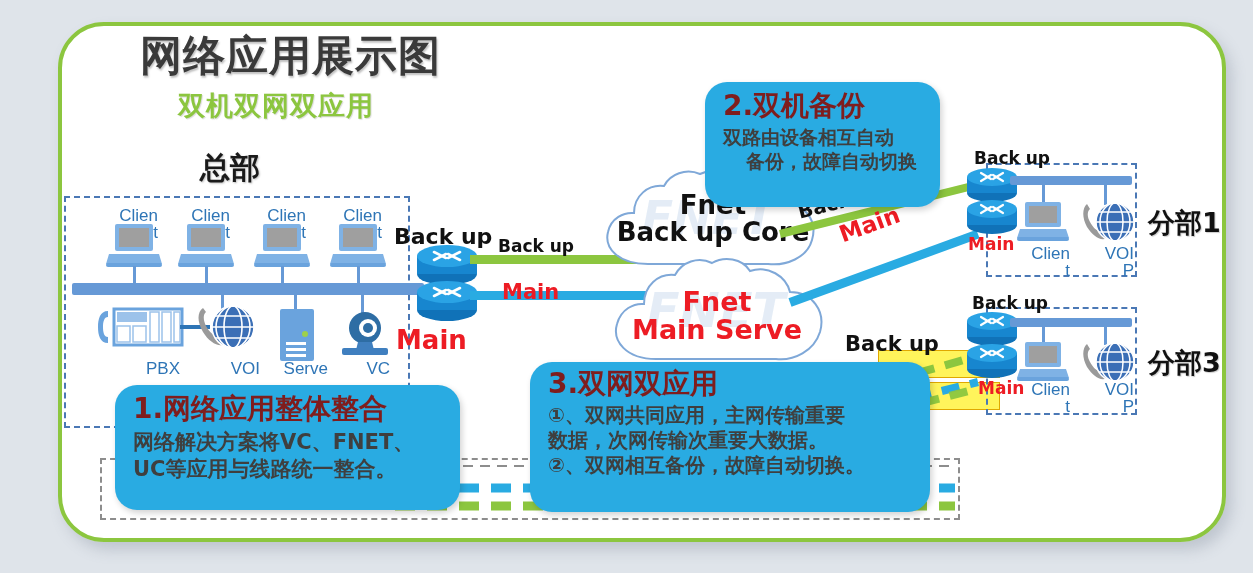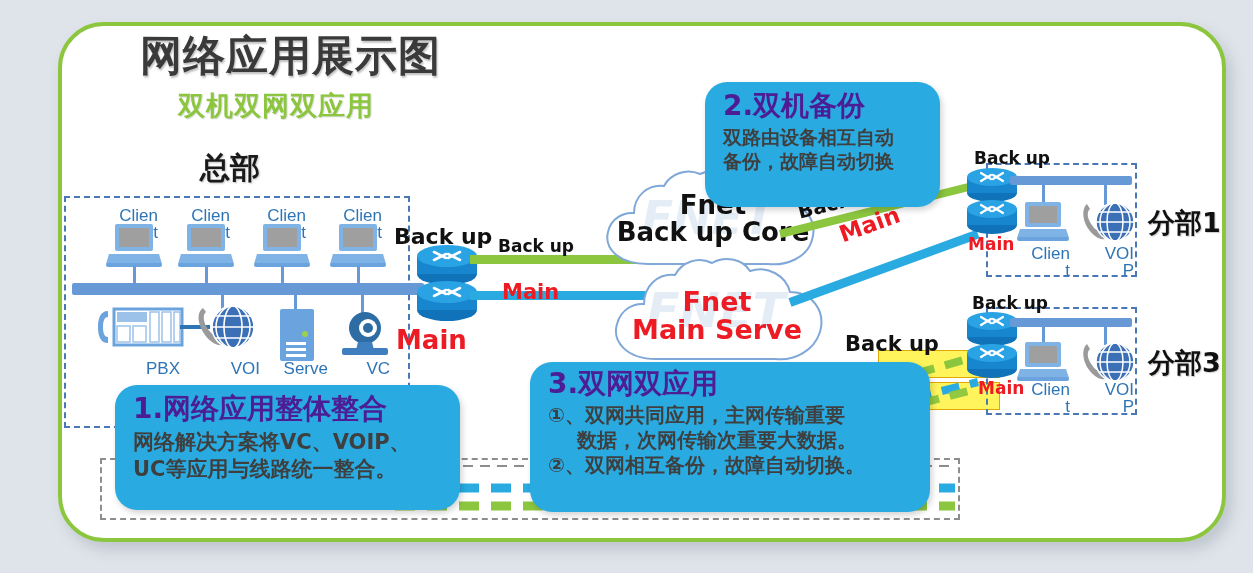--- a/index.html
+++ b/index.html
@@ -73,21 +73,21 @@
   }
   .cap-w{width:48px;}
 
   
   .callout{
     position:absolute;background:#29ABE2;border-radius:22px;
     color:#fff;box-sizing:border-box;
     box-shadow:2px 3px 6px rgba(0,0,0,.18);
     font-family:"DejaVu Sans",sans-serif;
   }
-  .callout .c-head{font-weight:bold;color:#4c1d95;line-height:1.12;}
+  .callout .c-head{font-weight:bold;color:#7f1d1d;line-height:1.12;}
   .callout .c-body{font-weight:bold;color:#3f3f3f;line-height:1.25;}
 
   
   .cloudwrap{position:absolute;}
   .cloudwrap svg{display:block;}
   .cloud-txt{
     position:absolute;text-align:center;font-weight:bold;
     font-family:"DejaVu Sans",sans-serif;line-height:1.05;white-space:nowrap;
   }
   .cloud-black{color:#111;}
@@ -460,30 +460,30 @@
   <div class="abs" style="left:395px;top:462px;">
     <svg width="560" height="58" viewBox="0 0 560 58">
       <line x1="0" y1="4" x2="560" y2="4" stroke="#8d8d8d" stroke-width="2" stroke-dasharray="10 7"></line>
       <line x1="0" y1="26" x2="560" y2="26" stroke="#29ABE2" stroke-width="9" stroke-dasharray="20 12"></line>
       <line x1="0" y1="44" x2="560" y2="44" stroke="#8CC63F" stroke-width="9" stroke-dasharray="20 12"></line>
     </svg>
   </div>
 
   <div class="callout" style="left:115px;top:385px;width:345px;height:125px;padding:8px 14px 16px 18px;">
     <div class="c-head" style="font-size:28px;">1.网络应用整体整合</div>
-    <div class="c-body" style="font-size:21px;margin-top:5px;">网络解决方案将VC、VOIP、</div>
+    <div class="c-body" style="font-size:21px;margin-top:5px;">网络解决方案将VC、FNET、</div>
     <div class="c-body" style="font-size:21px;">UC等应用与线路统一整合。</div>
   </div>
 
   <div class="callout" style="left:705px;top:82px;width:235px;height:125px;padding:8px 10px 0 18px;">
     <div class="c-head" style="font-size:28px;">2.双机备份</div>
     <div class="c-body" style="font-size:19px;margin-top:5px;">双路由设备相互自动</div>
-    <div class="c-body" style="font-size:19px;">备份，故障自动切换</div>
+    <div class="c-body" style="font-size:19px;margin-left:23px;">备份，故障自动切换</div>
   </div>
 
   <div class="callout" style="left:530px;top:362px;width:400px;height:150px;padding:6px 10px 0 18px;">
     <div class="c-head" style="font-size:28px;">3.双网双应用</div>
     <div class="c-body" style="font-size:20px;margin-top:4px;">①、双网共同应用，主网传输重要</div>
-    <div class="c-body" style="font-size:20px;margin-left:29px;">数据，次网传输次重要大数据。</div>
+    <div class="c-body" style="font-size:20px;">数据，次网传输次重要大数据。</div>
     <div class="c-body" style="font-size:20px;">②、双网相互备份，故障自动切换。</div>
   </div>
 
 </div>
 
 </body></html>

